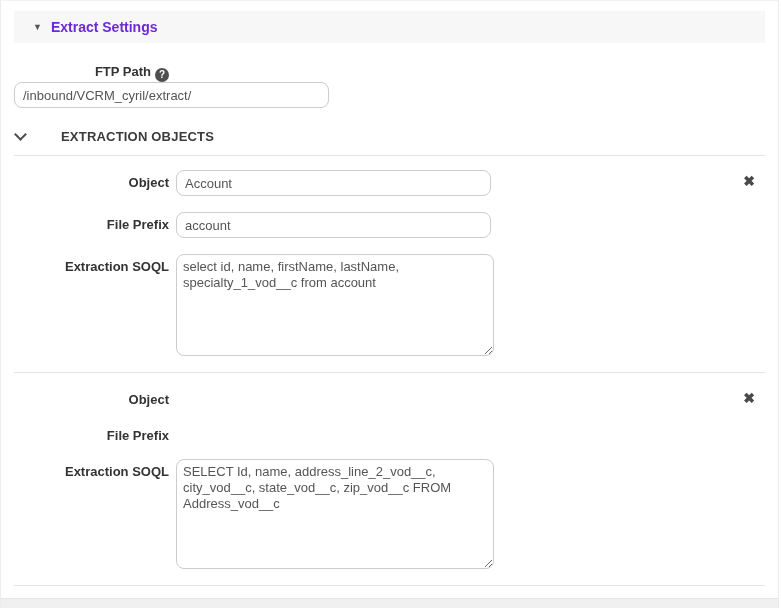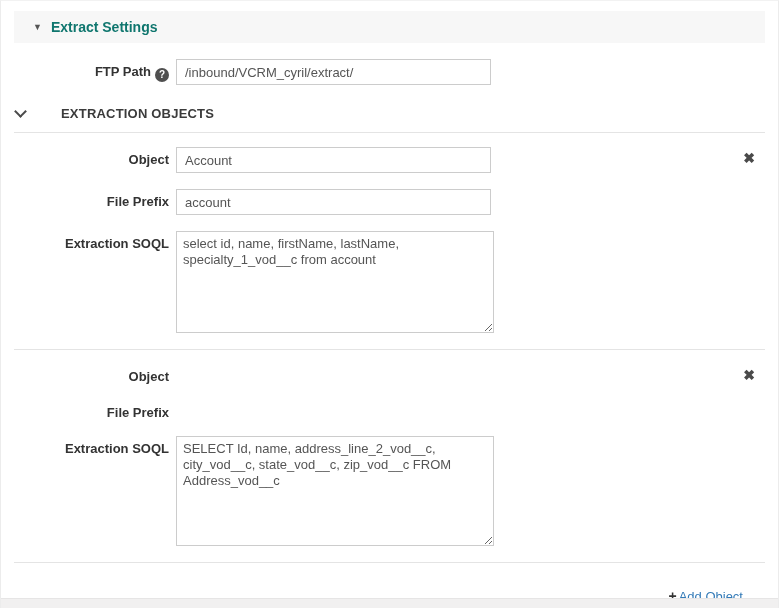--- a/index.html
+++ b/index.html
@@ -32,21 +32,21 @@
     cursor: pointer;
   }
   .caret-down {
     font-size: 9px;
     color: #555;
     margin: 0 9px 0 7px;
   }
   .panel-title {
     font-size: 14px;
     font-weight: bold;
-    color: #0f766e;
+    color: #6d28d9;
     text-align: right;
   }
   
   .form-row {
     display: flex;
     align-items: flex-start;
     margin-bottom: 16px;
   }
   .label-col {
     width: 155px;
@@ -73,37 +73,37 @@
     line-height: 14px;
     margin-left: 4px;
     vertical-align: -2px;
     cursor: pointer;
   }
   input.form-control, textarea.form-control {
     box-sizing: border-box;
     width: 315px;
     height: 26px;
     border: 1px solid #ccc;
-    border-radius: 0;
+    border-radius: 8px;
     padding: 3px 8px;
     font-size: 13px;
     color: #555;
     font-family: "Liberation Sans", sans-serif;
     background: #fff;
     outline: none;
   }
   textarea.form-control {
     width: 318px;
     height: 102px;
     padding: 4px 6px;
     line-height: 16px;
     resize: both;
   }
   textarea.ta-2 { height: 110px; }
-  .ftp-row { margin-top: 16px; }
+  .ftp-row { margin-top: 16px; flex-direction: column; }
   
   .section-header {
     display: flex;
     align-items: center;
     margin-top: 21px;
     cursor: pointer;
   }
   .chevron-down {
     display: inline-block;
     width: 7px;

